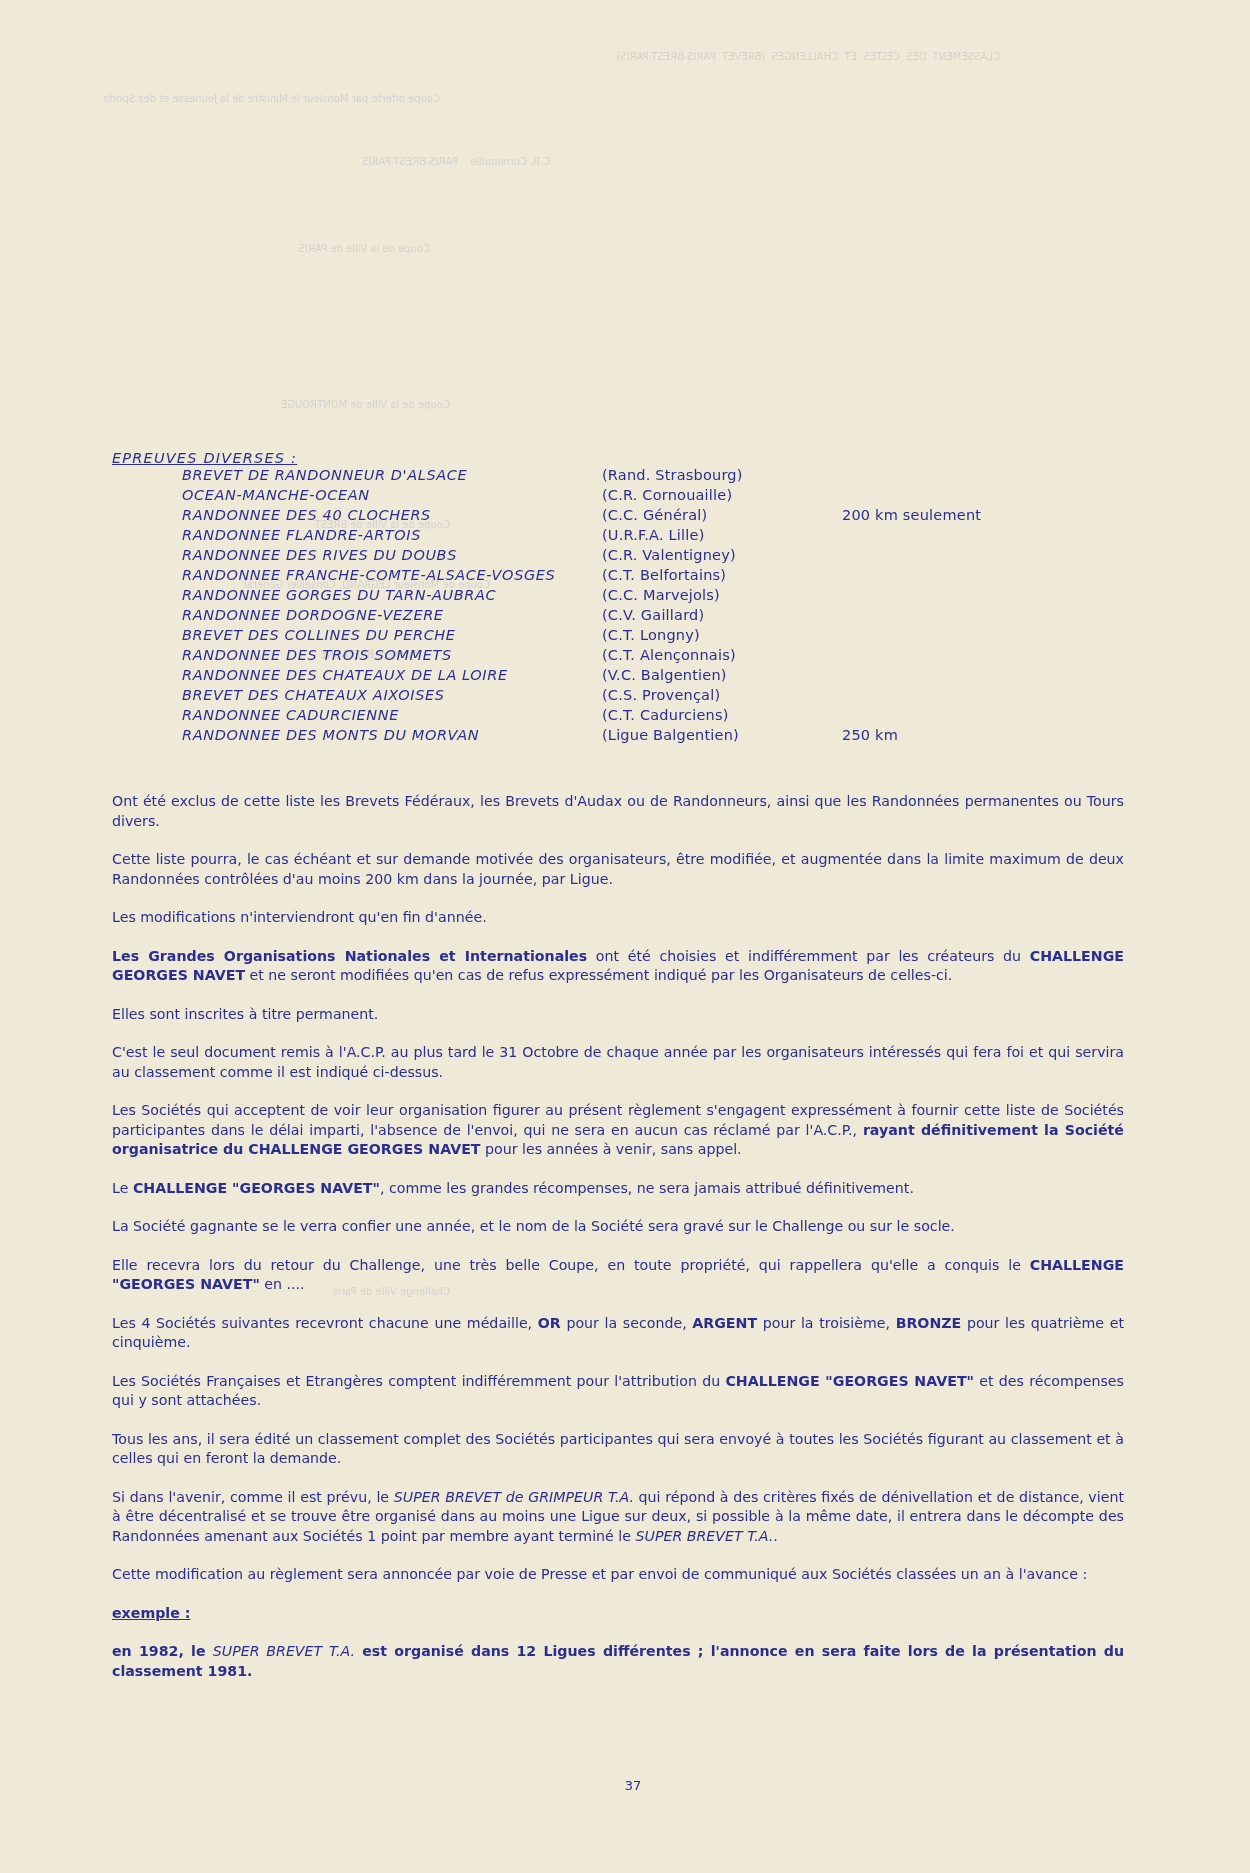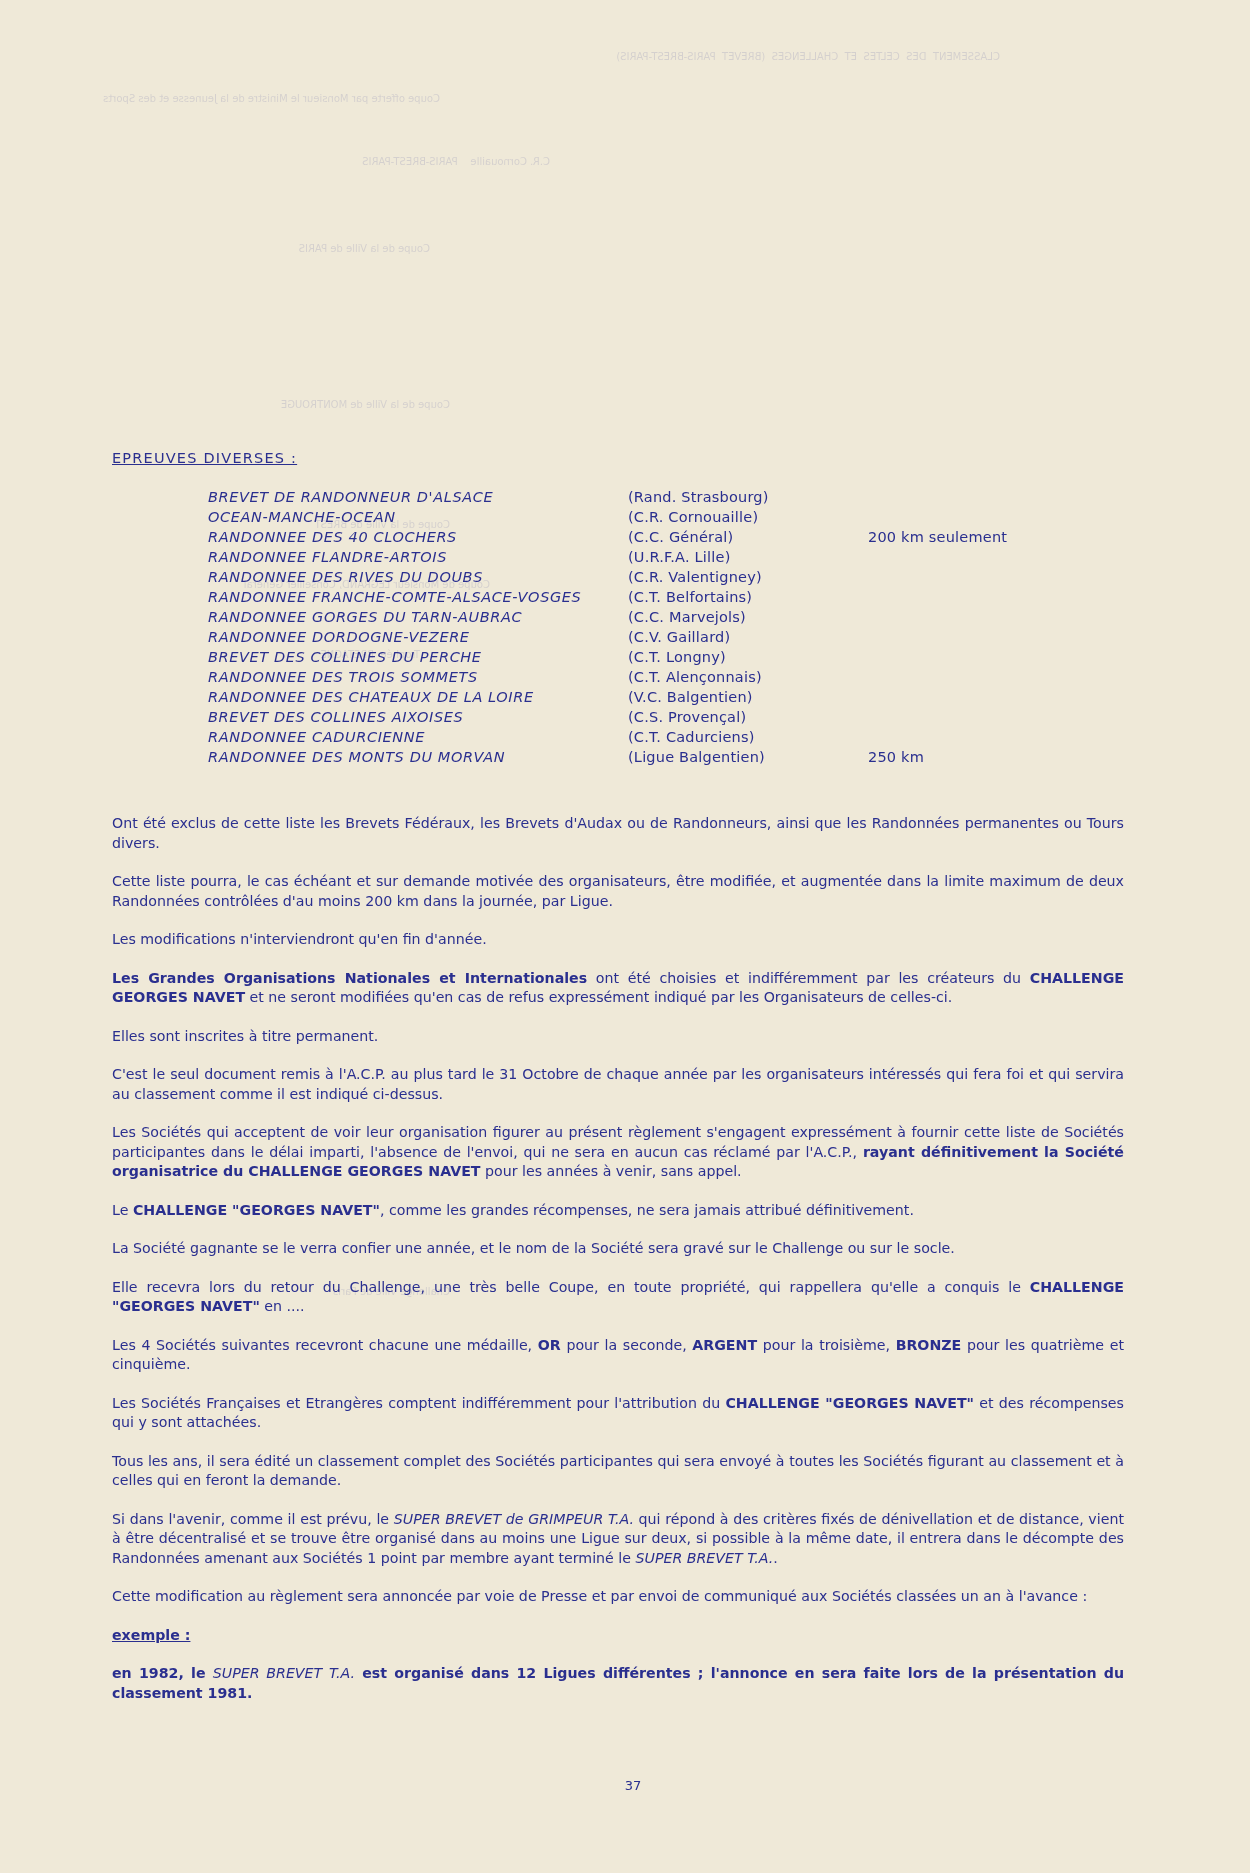--- a/index.html
+++ b/index.html
@@ -53,27 +53,27 @@
   .title-block div { white-space: pre; }
 
   .content {
     position: absolute;
     left: 112px;
     top: 450px;
     width: 1075px;
   }
   .section-label {
     font-size: 14.5px;
+    font-style: italic;
     letter-spacing: 1.2px;
     text-decoration: underline;
-    margin-bottom: 22px;
   }
   table.events {
     border-collapse: collapse;
-    margin-left: 96px;
+    margin-left: 70px;
     font-size: 14.5px;
   }
   table.events td {
     padding: 0 0 1.5px 0;
     white-space: pre;
     line-height: 18.5px;
   }
   td.ev-name {
     font-style: italic;
     letter-spacing: 0.6px;
@@ -184,21 +184,21 @@
           <td class="ev-name">RANDONNEE DES TROIS SOMMETS</td>
           <td class="ev-club">(C.T. Alençonnais)</td>
           <td class="ev-note"></td>
         </tr>
         <tr>
           <td class="ev-name">RANDONNEE DES CHATEAUX DE LA LOIRE</td>
           <td class="ev-club">(V.C. Balgentien)</td>
           <td class="ev-note"></td>
         </tr>
         <tr>
-          <td class="ev-name">BREVET DES COLLINES AIXOISES</td>
+          <td class="ev-name">BREVET DES CHATEAUX AIXOISES</td>
           <td class="ev-club">(C.S. Provençal)</td>
           <td class="ev-note"></td>
         </tr>
         <tr>
           <td class="ev-name">RANDONNEE CADURCIENNE</td>
           <td class="ev-club">(C.T. Cadurciens)</td>
           <td class="ev-note"></td>
         </tr>
         <tr>
           <td class="ev-name">RANDONNEE DES MONTS DU MORVAN</td>

